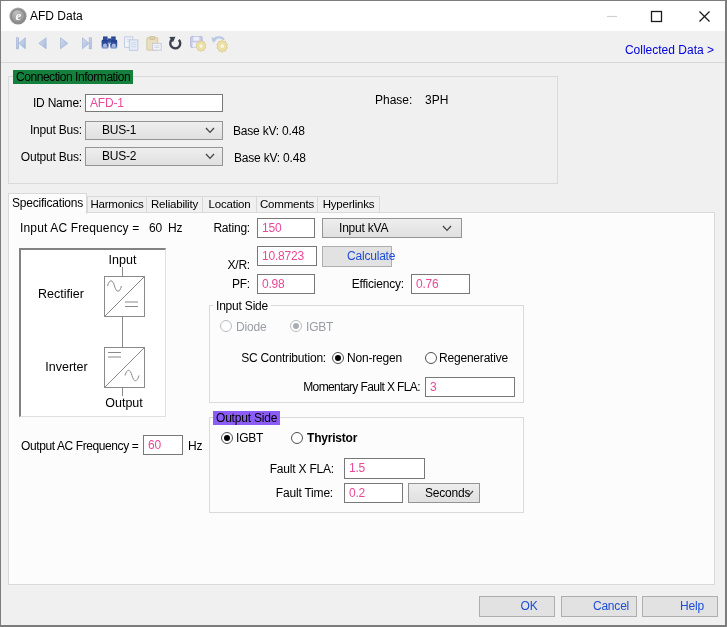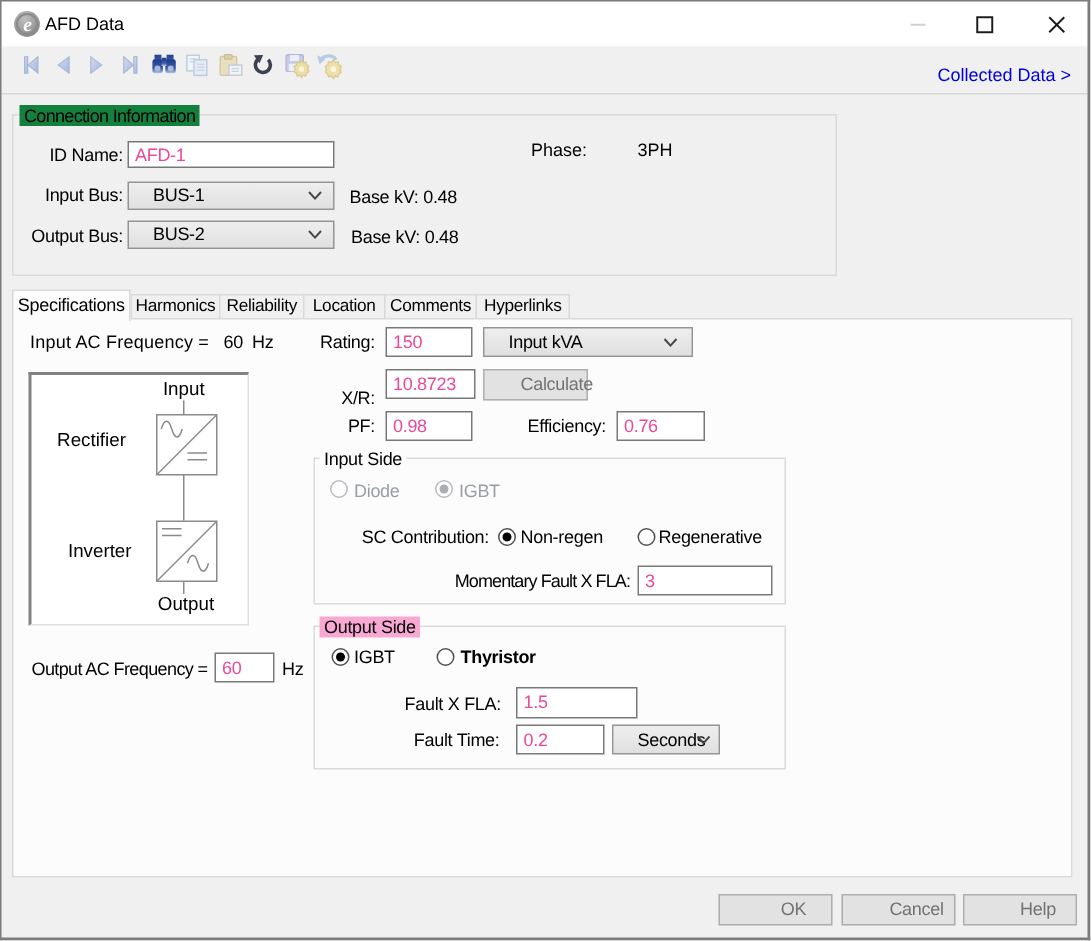--- a/index.html
+++ b/index.html
@@ -4,21 +4,21 @@
 <style>
   html,body{margin:0;padding:0;}
   body{position:relative;width:727px;height:627px;overflow:hidden;font-family:"Liberation Sans",sans-serif;background:#f0f0f0;}
   .abs{position:absolute;}
   .lbl{position:absolute;font-size:12px;color:#000;white-space:nowrap;line-height:14px;letter-spacing:-0.2px;}
   .tb{position:absolute;background:#fff;border:1px solid #787878;font-size:12px;color:#ec4899;line-height:17px;padding:0 0 0 4px;white-space:nowrap;box-sizing:border-box;letter-spacing:-0.2px;}
   .combo{position:absolute;background:linear-gradient(#eeeeee,#e0e0e0);border:1px solid #949494;font-size:12px;color:#000;line-height:17px;padding:0 0 0 16px;white-space:nowrap;box-sizing:border-box;letter-spacing:-0.2px;}
   .grp{position:absolute;border:1px solid #dadada;}
   .radio{position:absolute;width:12px;height:12px;border-radius:50%;background:#fff;border:1px solid #505050;box-sizing:border-box;}
   .radio .dot{position:absolute;left:2px;top:2px;width:6px;height:6px;border-radius:50%;background:#000;}
-  .btn{position:absolute;background:#e2e2e2;border:1px solid #aeaeae;font-size:12px;color:#737373;text-align:center;box-sizing:border-box;letter-spacing:-0.2px;padding-left:24px;}
+  .btn{position:absolute;background:#e2e2e2;border:1px solid #aeaeae;font-size:12px;color:#1d4ed8;text-align:center;box-sizing:border-box;letter-spacing:-0.2px;padding-left:24px;}
   .tab{position:absolute;background:#f0f0f0;border:1px solid #d9d9d9;border-bottom:none;box-sizing:border-box;font-size:11.5px;text-align:center;letter-spacing:-0.2px;}
 </style>
 </head>
 <body>
 
   <div class="abs" style="left:0;top:0;width:727px;height:1px;background:#7c7c7c;z-index:50;"></div>
   <div class="abs" style="left:0;top:0;width:1px;height:627px;background:#7c7c7c;z-index:50;"></div>
   <div class="abs" style="left:725px;top:0;width:2px;height:627px;background:#7c7c7c;z-index:50;"></div>
   <div class="abs" style="left:0;top:625px;width:727px;height:2px;background:#7c7c7c;z-index:50;"></div>
 
@@ -118,21 +118,21 @@
       <circle cx="208.2" cy="10.1" r="1.9" fill="#faf6e4"></circle>
     </g>
   </svg>
   <div class="lbl" style="right:13px;top:43px;letter-spacing:0;color:#0000dd;">Collected Data &gt;</div>
 
   <div class="grp" style="left:8px;top:76px;width:548px;height:106px;"></div>
   <div class="lbl" style="left:13px;top:70px;background:#15803d;padding:0 3px;letter-spacing:-0.45px;">Connection Information</div>
 
   <div class="lbl" style="right:645px;top:96px;">ID Name:</div>
   <div class="tb" style="left:85px;top:94px;width:138px;height:18px;line-height:16px;">AFD-1</div>
-  <div class="lbl" style="left:354px;top:93px;letter-spacing:0;">Phase:</div>
+  <div class="lbl" style="left:375px;top:93px;letter-spacing:0;">Phase:</div>
   <div class="lbl" style="left:425px;top:93px;letter-spacing:0;">3PH</div>
 
   <div class="lbl" style="right:645px;top:123px;">Input Bus:</div>
   <div class="combo" style="left:85px;top:121px;width:138px;height:19px;">BUS-1</div>
   <svg class="abs" style="left:205px;top:127px;" width="10" height="7" viewBox="0 0 10 7">
     <path d="M1 1 L5 5.4 L9 1" fill="none" stroke="#454545" stroke-width="1.3"></path>
   </svg>
   <div class="lbl" style="left:233px;top:124px;">Base kV: 0.48</div>
 
   <div class="lbl" style="right:645px;top:150px;">Output Bus:</div>
@@ -215,21 +215,21 @@
     <div class="dot"></div>
   </div>
   <div class="lbl" style="left:347px;top:351px;">Non-regen</div>
   <div class="radio" style="left:425px;top:352px;"></div>
   <div class="lbl" style="left:439px;top:351px;">Regenerative</div>
 
   <div class="lbl" style="right:307px;top:380px;letter-spacing:-0.6px;">Momentary Fault X FLA:</div>
   <div class="tb" style="left:425px;top:377px;width:90px;height:20px;line-height:18px;">3</div>
 
   <div class="grp" style="left:209px;top:417px;width:313px;height:94px;"></div>
-  <div class="lbl" style="left:213px;top:411px;background:#f9a8d4;padding:0 3px;">Output Side</div>
+  <div class="lbl" style="left:213px;top:411px;background:#8b5cf6;padding:0 3px;">Output Side</div>
 
   <div class="radio" style="left:221px;top:432px;">
     <div class="dot"></div>
   </div>
   <div class="lbl" style="left:236px;top:431px;">IGBT</div>
   <div class="radio" style="left:291px;top:432px;"></div>
   <div class="lbl" style="left:307px;top:431px;font-weight:bold;">Thyristor</div>
 
   <div class="lbl" style="right:393px;top:462px;">Fault X FLA:</div>
   <div class="tb" style="left:344px;top:458px;width:81px;height:21px;line-height:19px;">1.5</div>

